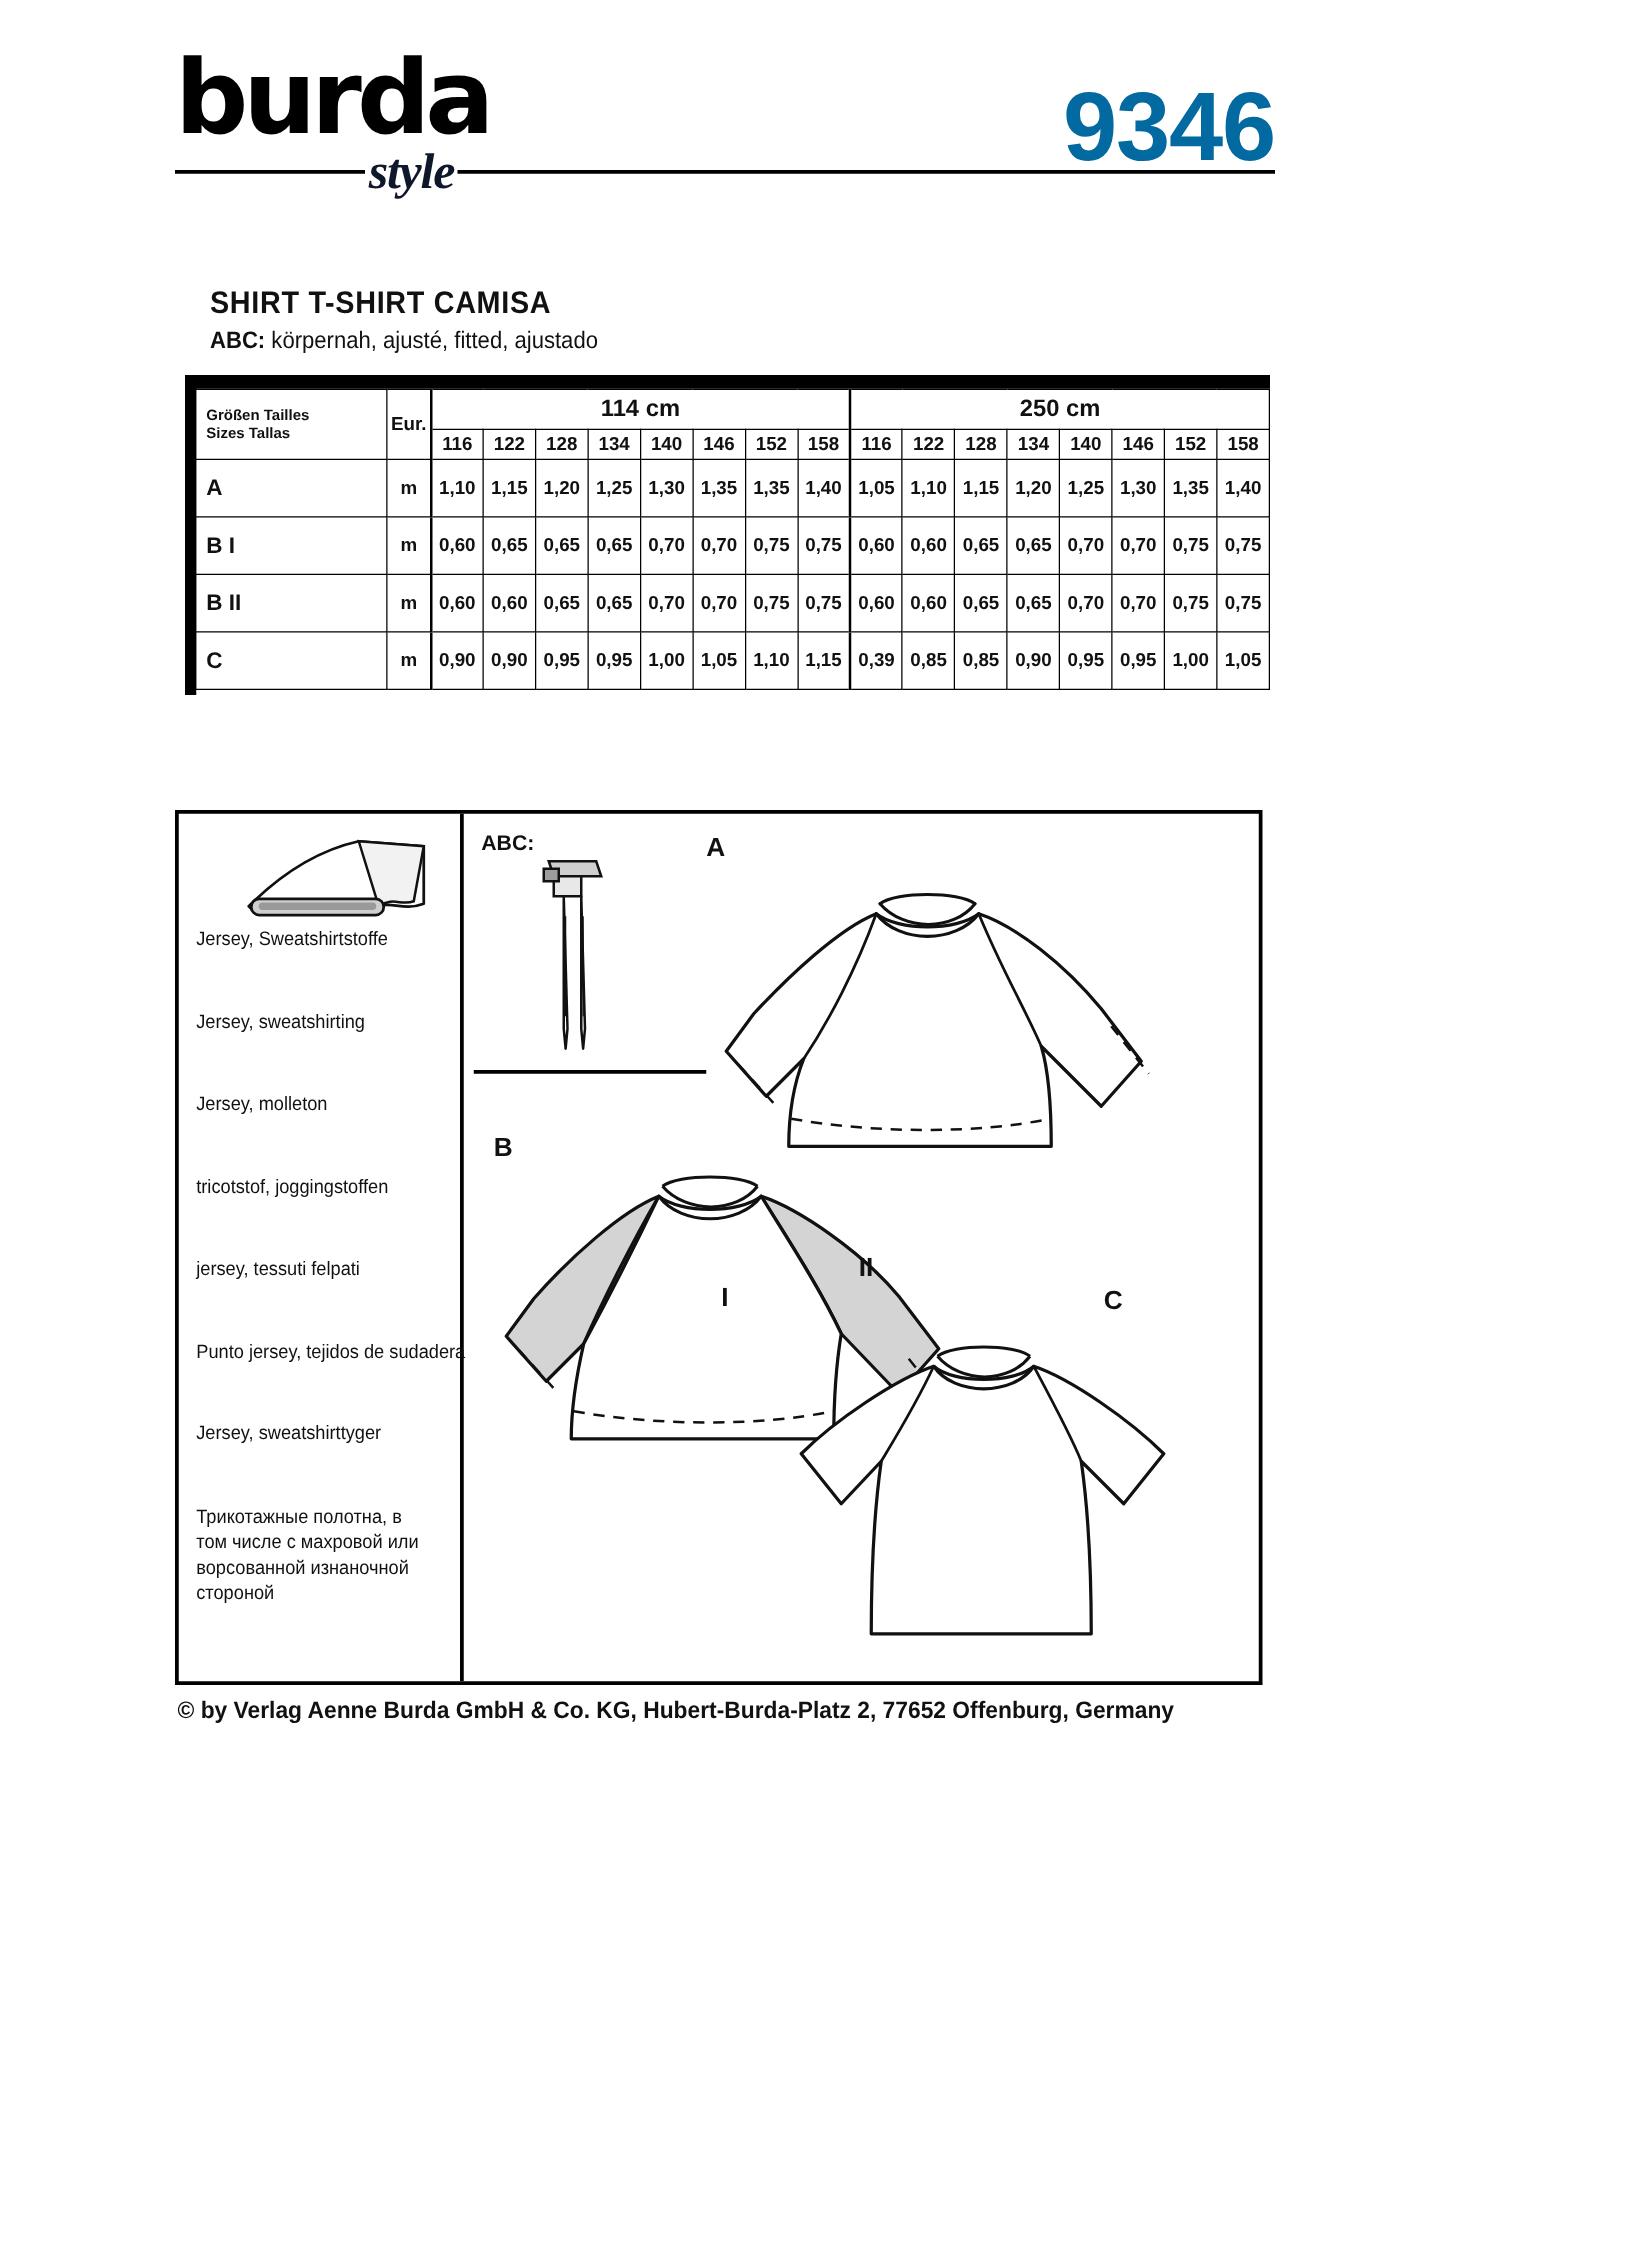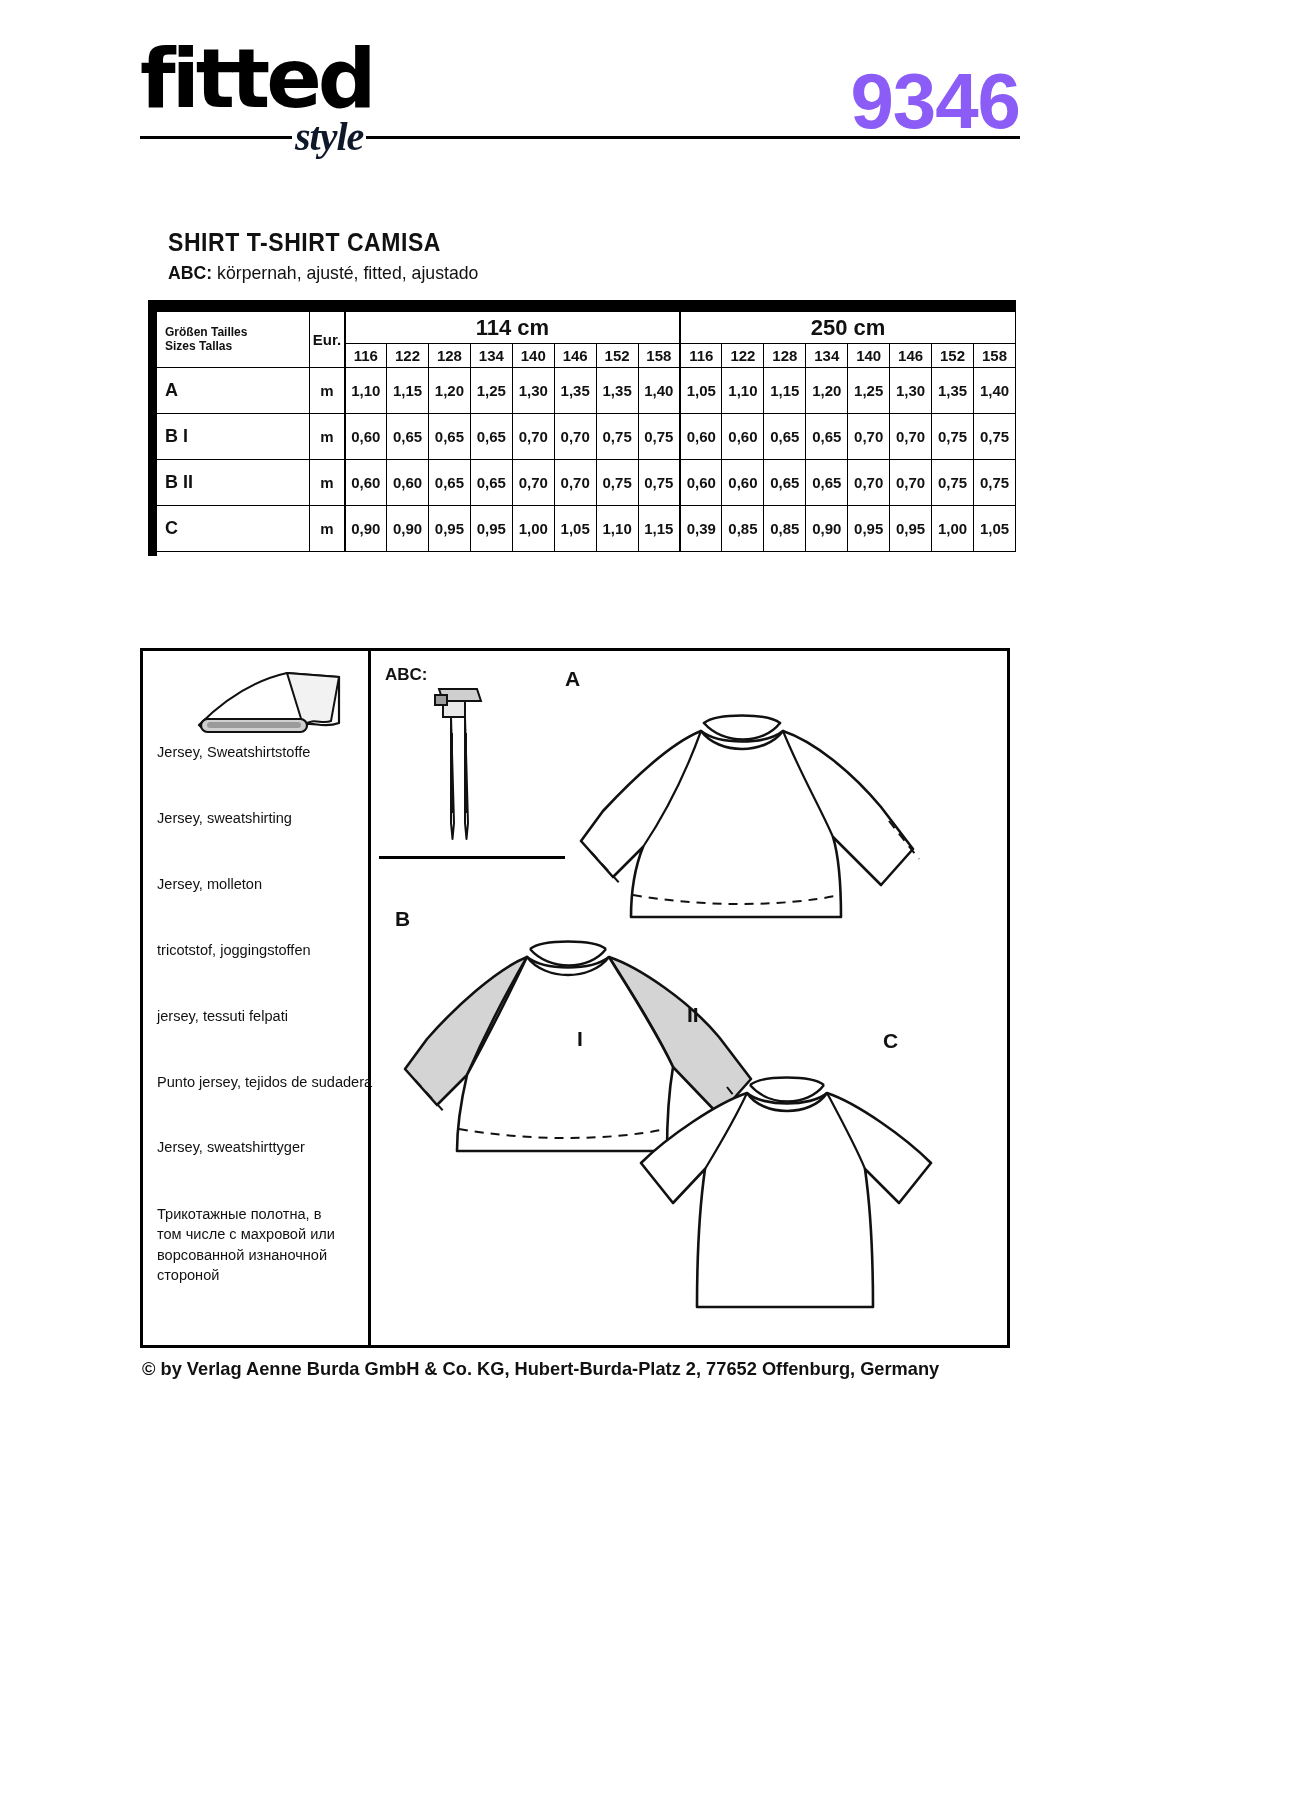--- a/index.html
+++ b/index.html
@@ -35,21 +35,21 @@
     padding:0 3px;
     z-index:3;
   }
   .pattern-no {
     position:absolute; right:0; top:22px;
     font-family:"Liberation Sans", sans-serif;
     font-weight:700;
     font-size:78px;
     letter-spacing:-1px;
     line-height:1;
-    color:#8b5cf6;
+    color:#0369a1;
   }
   .header-rule {
     position:absolute; left:0; top:96px; width:880px; height:3px; background:#000;
     z-index:1;
   }
 
   
   .titleblock { position:absolute; left:168px; top:228px; width:900px; }
   .title-line {
     font-family:"Liberation Sans", sans-serif;
@@ -81,21 +81,21 @@
   table.yard td, table.yard th {
     border: 1px solid #000;
     padding:0;
     text-align:center;
     font-weight:700;
     vertical-align:middle;
   }
   .lbl-col { width:150px; text-align:left !important; padding-left:8px !important; font-size:17px; }
   .unit-col { width:34px; }
   .w-cell { width:41px; }
-  .fabw-head { font-size:22px; height:32px; }
+  .fabw-head { font-size:19px; height:32px; }
   .size-head { height:24px; font-size:15px; }
   .head-name {
     text-align:left !important; padding-left:8px !important;
     font-size:12px; line-height:1.12; font-weight:700;
   }
   .datarow td { height:46px; }
   .datarow .lbl-col { font-size:18px; font-weight:700; }
   .unit-cell { font-weight:400; font-size:15px; }
   .sep-strong { border-left:2px solid #000 !important; }
   .left-tab {
@@ -154,21 +154,21 @@
   }
   svg { display:block; }
 </style>
 </head>
 <body>
 
 <div class="page">
 
   <div class="header">
     <div class="brand-wrap">
-      <div class="brand">fitted</div>
+      <div class="brand">burda</div>
     </div>
     <div class="header-rule"></div>
     <div class="brand-style">style</div>
     <div class="pattern-no">9346</div>
   </div>
 
   <div class="titleblock">
     <div class="title-line">SHIRT  T-SHIRT  CAMISA</div>
     <div class="subtitle-line">
       <b>ABC:</b>

